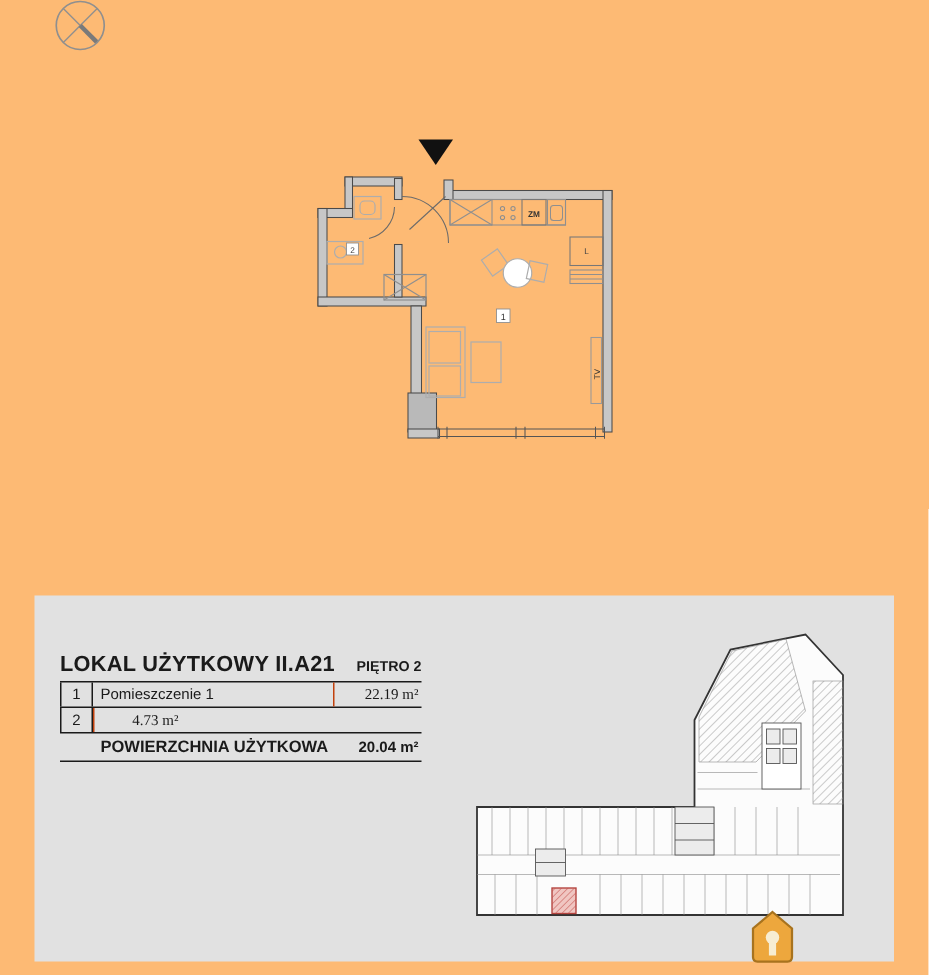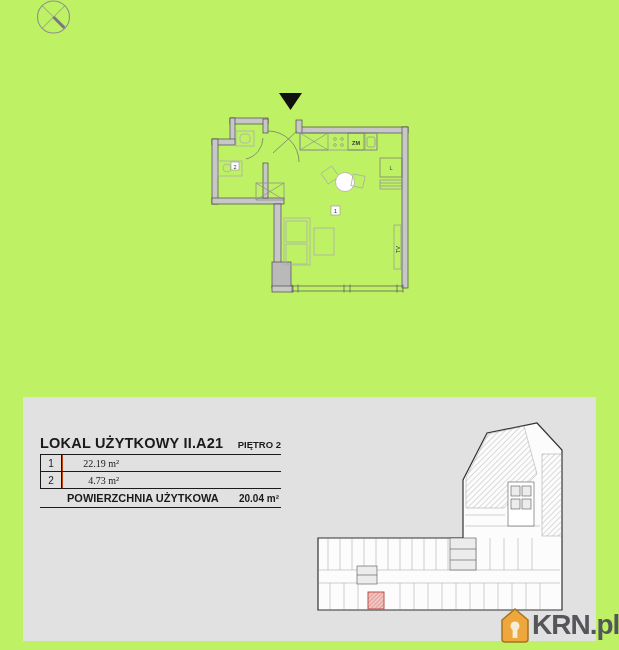--- a/index.html
+++ b/index.html
@@ -1,16 +1,16 @@
 <!DOCTYPE html>
 <html><head>
 <meta charset="utf-8">
 <style>
   html,body{margin:0;padding:0;background:#fff;}
-  #canvas{position:relative;width:619px;height:650px;background:#bef264;
+  #canvas{position:relative;width:619px;height:650px;background:#fdba74;
           font-family:"Liberation Sans",sans-serif;overflow:hidden;}
   .abs{position:absolute;}
 
   
   .panel{position:absolute;left:23px;top:397px;width:573px;height:244px;background:#e1e1e1;}
   .info-table{position:absolute;left:17px;top:38px;width:241px;color:#1a1a1a;}
   .t-head{display:flex;justify-content:space-between;align-items:flex-end;padding-bottom:3px;
           border-bottom:1px solid #1a1a1a;}
   .t-title{font-size:14.5px;font-weight:bold;letter-spacing:.2px;white-space:nowrap;}
   .t-floor{font-size:9.5px;padding-bottom:1px;white-space:nowrap;font-weight:bold;}
@@ -132,20 +132,21 @@
 
   <div class="panel">
 
     <div class="info-table">
       <div class="t-head">
         <span class="t-title">LOKAL UŻYTKOWY II.A21</span>
         <span class="t-floor">PIĘTRO 2</span>
       </div>
       <div class="t-row">
         <span class="c-no">1</span>
+        <span class="c-name">Pomieszczenie 1</span>
         <span class="c-area">22.19 m²</span>
       </div>
       <div class="t-row">
         <span class="c-no">2</span>
         <span class="c-area">4.73 m²</span>
       </div>
       <div class="t-foot">
         <span class="f-label">POWIERZCHNIA UŻYTKOWA</span>
         <span class="f-area">20.04 m²</span>
       </div>
@@ -222,16 +223,15 @@
       </g>
     </svg>
   </div>
 
   <div class="krn">
     <svg width="30" height="37" viewBox="0 0 30 37">
       <path d="M15,2 L28,13 L28,32 Q28,35 25,35 L5,35 Q2,35 2,32 L2,13 Z" fill="#eda73d" stroke="#a8731e" stroke-width="1.5"></path>
       <circle cx="15" cy="19" r="4.5" fill="#f7edd2"></circle>
       <rect x="12.6" y="21" width="4.8" height="10" fill="#f7edd2"></rect>
     </svg>
-    <span class="krn-text">KRN.pl</span>
   </div>
 
 </div>
 
 </body></html>

